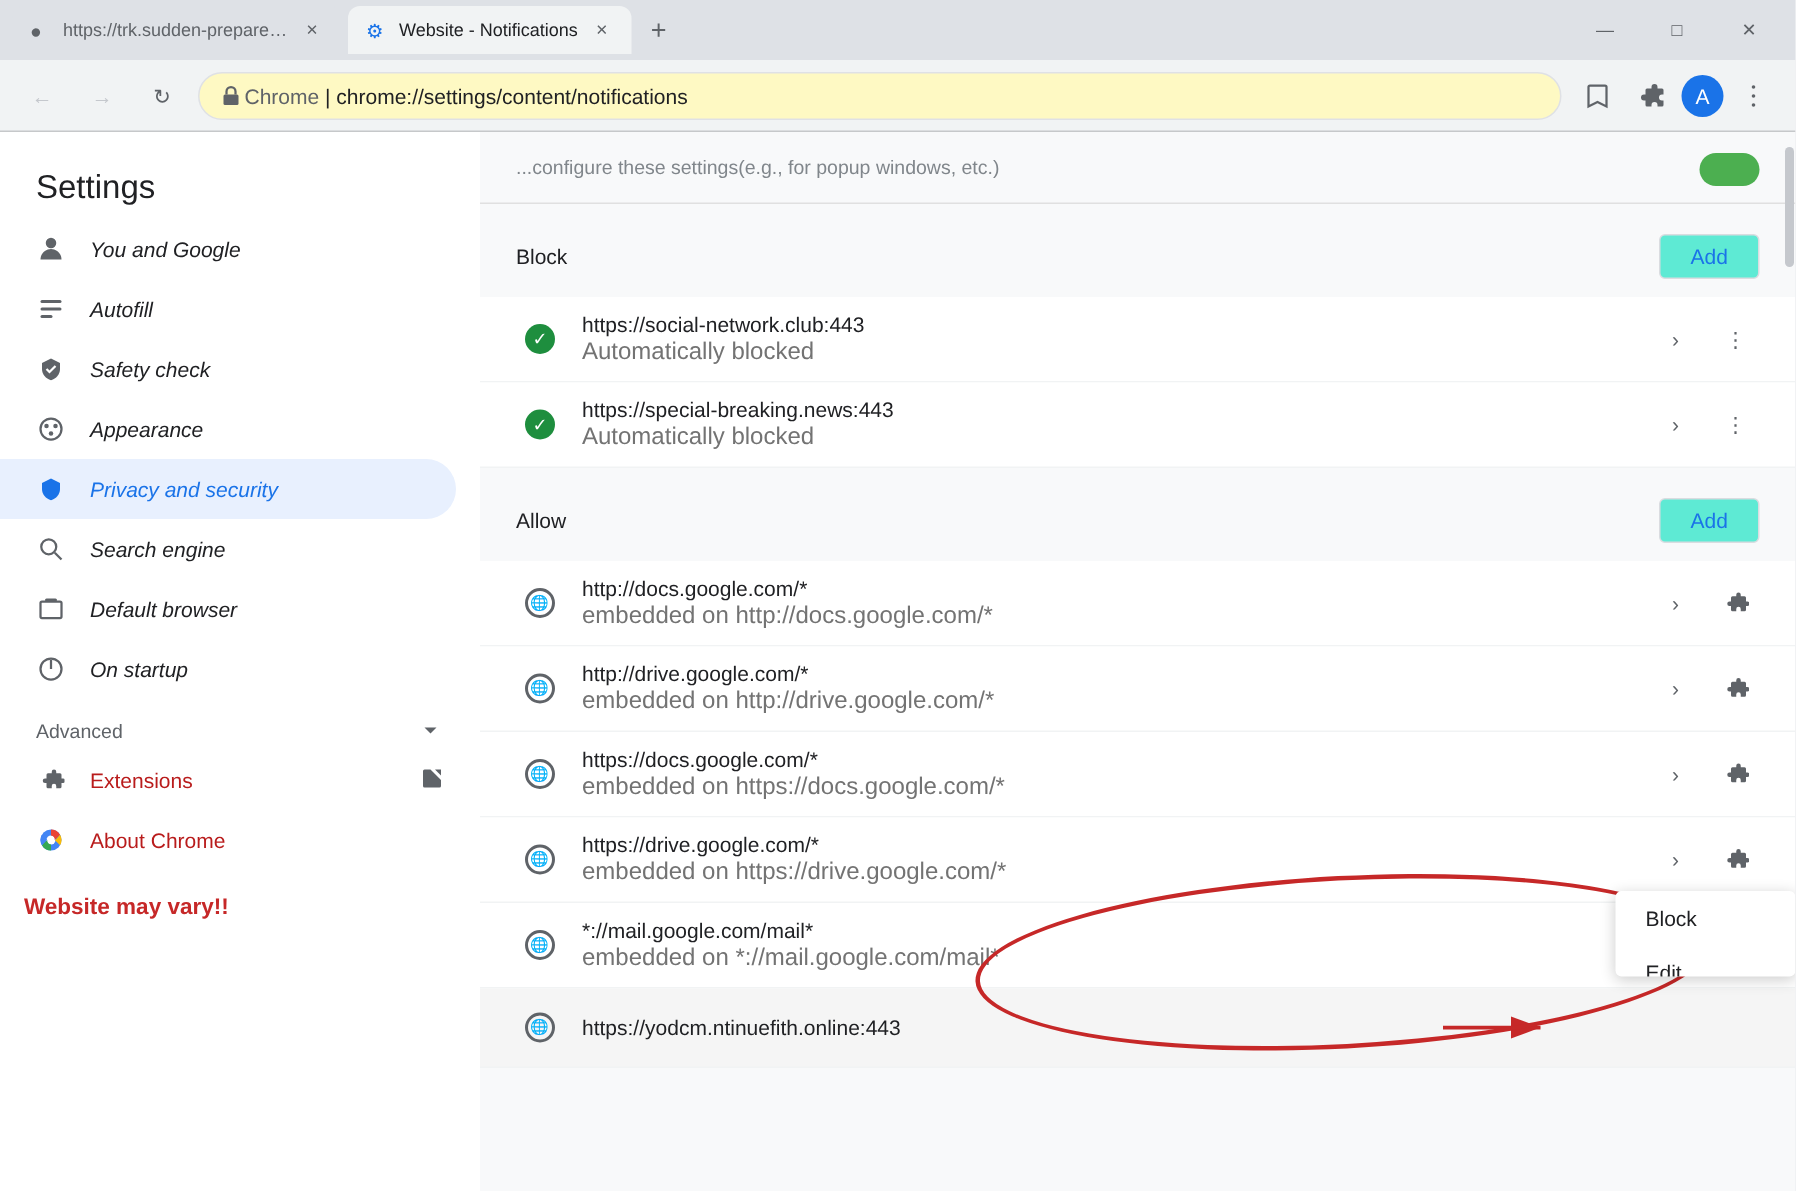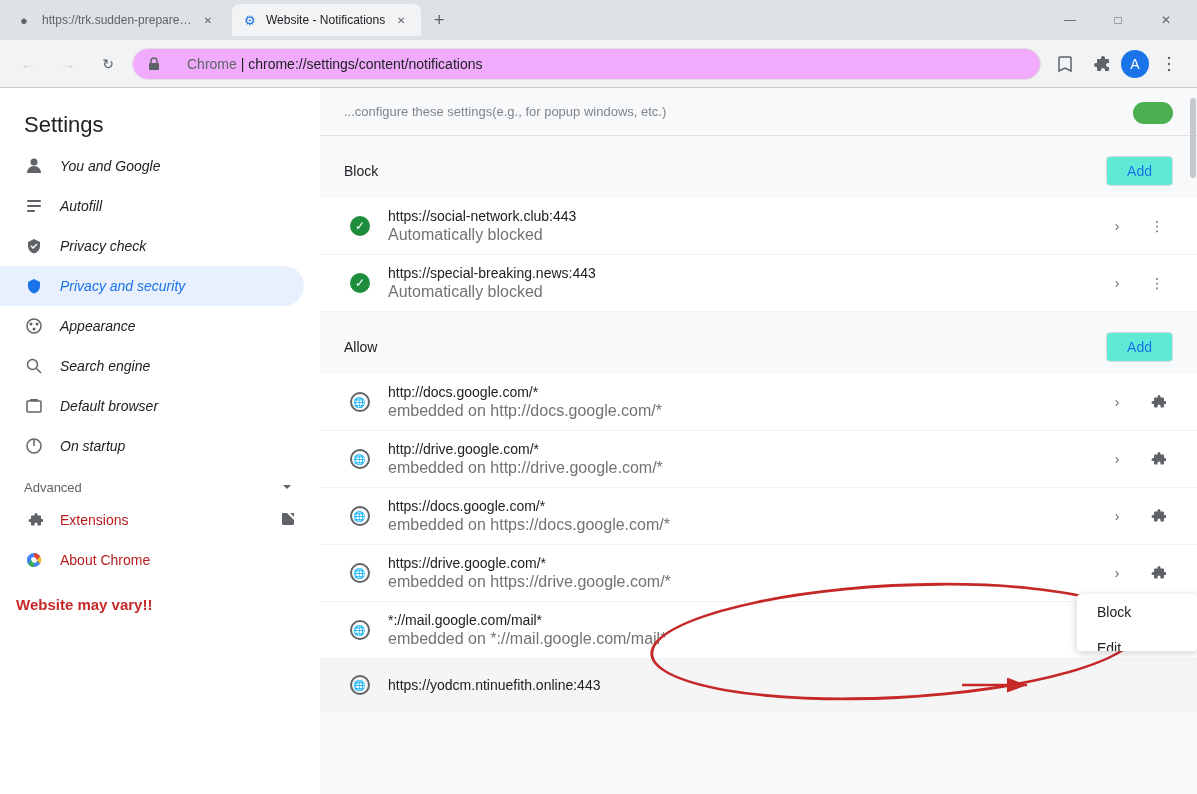--- a/index.html
+++ b/index.html
@@ -16,21 +16,21 @@
     .tab-close { width: 16px; height: 16px; border-radius: 50%; display: flex; align-items: center; justify-content: center; font-size: 10px; color: #5f6368; cursor: pointer; flex-shrink: 0; }
     .tab-favicon { width: 14px; height: 14px; flex-shrink: 0; }
     .new-tab-btn { width: 28px; height: 28px; border-radius: 50%; display: flex; align-items: center; justify-content: center; color: #5f6368; font-size: 18px; cursor: pointer; }
     .window-controls { margin-left: auto; display: flex; gap: 2px; }
     .win-btn { width: 46px; height: 32px; display: flex; align-items: center; justify-content: center; font-size: 12px; color: #5f6368; cursor: pointer; }
 
     
     .address-bar { height: 48px; background: #f1f3f4; display: flex; align-items: center; padding: 0 12px; gap: 8px; border-bottom: 1px solid #c6c8ca; }
     .nav-btn { width: 32px; height: 32px; border-radius: 50%; display: flex; align-items: center; justify-content: center; color: #5f6368; cursor: pointer; font-size: 14px; }
     .nav-btn.disabled { color: #c5c8cd; cursor: default; }
-    .url-bar { flex: 1; height: 32px; background: #f0abfc; border-radius: 16px; display: flex; align-items: center; padding: 0 12px; gap: 24px; border: 1px solid #dfe1e5; }
+    .url-bar { flex: 1; height: 32px; background: #fef9c3; border-radius: 16px; display: flex; align-items: center; padding: 0 12px; gap: 0; border: 1px solid #dfe1e5; }
     .url-bar-icon { width: 18px; height: 18px; display: flex; align-items: center; justify-content: center; }
     .url-text { font-size: 14px; color: #202124; flex: 1; }
     .url-chrome { color: #5f6368; }
     .url-path { color: #202124; }
     .toolbar-right { display: flex; align-items: center; gap: 4px; }
     .toolbar-icon { width: 32px; height: 32px; border-radius: 50%; display: flex; align-items: center; justify-content: center; color: #5f6368; cursor: pointer; }
     .avatar { width: 28px; height: 28px; border-radius: 50%; background: #1a73e8; display: flex; align-items: center; justify-content: center; color: white; font-size: 14px; }
 
     
     .main-content { display: flex; flex: 1; overflow: hidden; }
@@ -171,42 +171,42 @@
         <span class="nav-label">Autofill</span>
       </div>
 
       <div class="nav-item">
         <div class="nav-icon">
           <svg width="18" height="18" viewBox="0 0 18 18" fill="none">
             <path d="M9 2L3 5v4c0 3.5 2.5 6.5 6 7.5 3.5-1 6-4 6-7.5V5L9 2z" fill="#5f6368"></path>
             <path d="M6 9l2 2 4-4" stroke="white" stroke-width="1.5" fill="none"></path>
           </svg>
         </div>
-        <span class="nav-label">Privacy check</span>
-      </div>
-
-      <div class="nav-item active">
-        <div class="nav-icon">
-          <svg width="18" height="18" viewBox="0 0 18 18" fill="none">
-            <path d="M9 2L3 5v4c0 3.5 2.5 6.5 6 7.5 3.5-1 6-4 6-7.5V5L9 2z" fill="#1a73e8"></path>
-          </svg>
-        </div>
-        <span class="nav-label">Privacy and security</span>
+        <span class="nav-label">Safety check</span>
       </div>
 
       <div class="nav-item">
         <div class="nav-icon">
           <svg width="18" height="18" viewBox="0 0 18 18" fill="#5f6368">
             <circle cx="9" cy="9" r="7" stroke="#5f6368" stroke-width="1.5" fill="none"></circle>
             <circle cx="6" cy="7" r="1.5" fill="#5f6368"></circle>
             <circle cx="12" cy="7" r="1.5" fill="#5f6368"></circle>
             <circle cx="9" cy="12" r="1.5" fill="#5f6368"></circle>
           </svg>
         </div>
         <span class="nav-label">Appearance</span>
+      </div>
+
+      <div class="nav-item active">
+        <div class="nav-icon">
+          <svg width="18" height="18" viewBox="0 0 18 18" fill="none">
+            <path d="M9 2L3 5v4c0 3.5 2.5 6.5 6 7.5 3.5-1 6-4 6-7.5V5L9 2z" fill="#1a73e8"></path>
+          </svg>
+        </div>
+        <span class="nav-label">Privacy and security</span>
       </div>
 
       <div class="nav-item">
         <div class="nav-icon">
           <svg width="18" height="18" viewBox="0 0 18 18" fill="none" stroke="#5f6368" stroke-width="1.5">
             <circle cx="7.5" cy="7.5" r="5"></circle>
             <line x1="11.5" y1="11.5" x2="16" y2="16"></line>
           </svg>
         </div>
         <span class="nav-label">Search engine</span>

